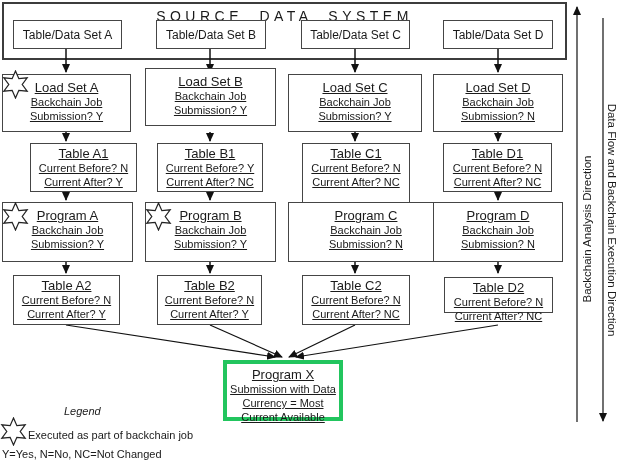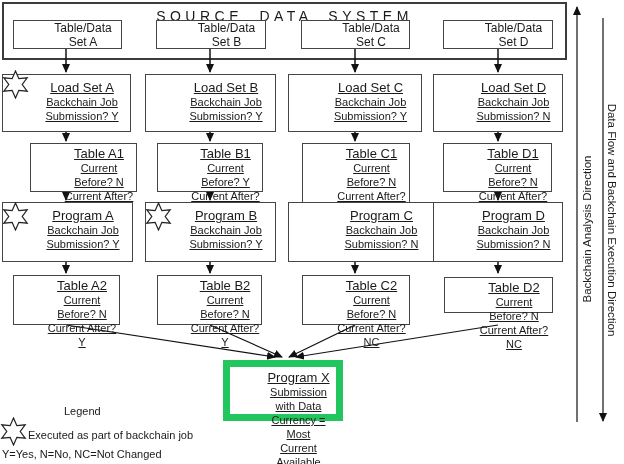--- a/index.html
+++ b/index.html
@@ -3,33 +3,33 @@
 <meta charset="utf-8">
 <style>
   html,body{margin:0;padding:0;background:#fff;}
   .stage{position:relative;width:624px;height:464px;background:#fff;overflow:hidden;
          font-family:"Liberation Sans",sans-serif;color:#1a1a1a;}
   .outer{position:absolute;left:2px;top:2px;width:565px;height:58px;
          border:2px solid #3c3c3c;box-sizing:border-box;background:transparent;}
   .outer-title{position:absolute;left:0;top:4px;width:100%;text-align:center;
          font-size:14px;letter-spacing:4.5px;word-spacing:8px;white-space:nowrap;}
   .box{position:absolute;background:#fff;border:1.5px solid #454545;box-sizing:border-box;
-       text-align:center;padding-left:31px;}
+       text-align:center;}
   .box .t{font-size:13px;line-height:15px;margin-top:5px;text-decoration:underline;}
   .box .s{font-size:11px;line-height:14px;text-decoration:underline;}
   .tbl .t{margin-top:2px;}
   .dataset{display:flex;align-items:center;justify-content:center;font-size:12px;}
-  .px-box{border:7px solid #22c55e;}
+  .px-box{border:4px solid #22c55e;}
   .px-box .t{margin-top:3px;}
   svg.overlay{position:absolute;left:0;top:0;}
   .star{position:absolute;}
   .rot{position:absolute;white-space:nowrap;font-size:11.5px;}
   .rot-analysis{left:587px;top:229px;transform:translate(-50%,-50%) rotate(-90deg);}
   .rot-dataflow{left:612px;top:220px;transform:translate(-50%,-50%) rotate(90deg);}
-  .legend-heading{position:absolute;left:64px;top:405px;font-size:11px;}
+  .legend-heading{position:absolute;left:64px;top:405px;font-style:italic;font-size:11px;}
   .legend-star-label{position:absolute;left:28px;top:429px;font-size:11px;}
   .legend-key{position:absolute;left:2px;top:448px;font-size:11px;}
 </style>
 </head>
 <body>
 
 <div class="stage">
 
   <div class="outer">
     <div class="outer-title">SOURCE DATA SYSTEM</div>
@@ -82,21 +82,21 @@
     </div>
   <div class="box dataset" style="left:443px;top:20px;width:110px;height:29px">
     <span>Table/Data Set D</span>
     </div>
 
   <div class="box" style="left:2px;top:74px;width:129px;height:58px">
     <div class="t">Load Set A</div>
     <div class="s">Backchain Job</div>
     <div class="s">Submission? Y</div>
   </div>
-  <div class="box" style="left:145px;top:74px;width:131px;height:58px">
+  <div class="box" style="left:145px;top:68px;width:131px;height:58px">
     <div class="t">Load Set B</div>
     <div class="s">Backchain Job</div>
     <div class="s">Submission? Y</div>
   </div>
   <div class="box" style="left:288px;top:74px;width:134px;height:58px">
     <div class="t">Load Set C</div>
     <div class="s">Backchain Job</div>
     <div class="s">Submission? Y</div>
   </div>
   <div class="box" style="left:433px;top:74px;width:130px;height:58px">

